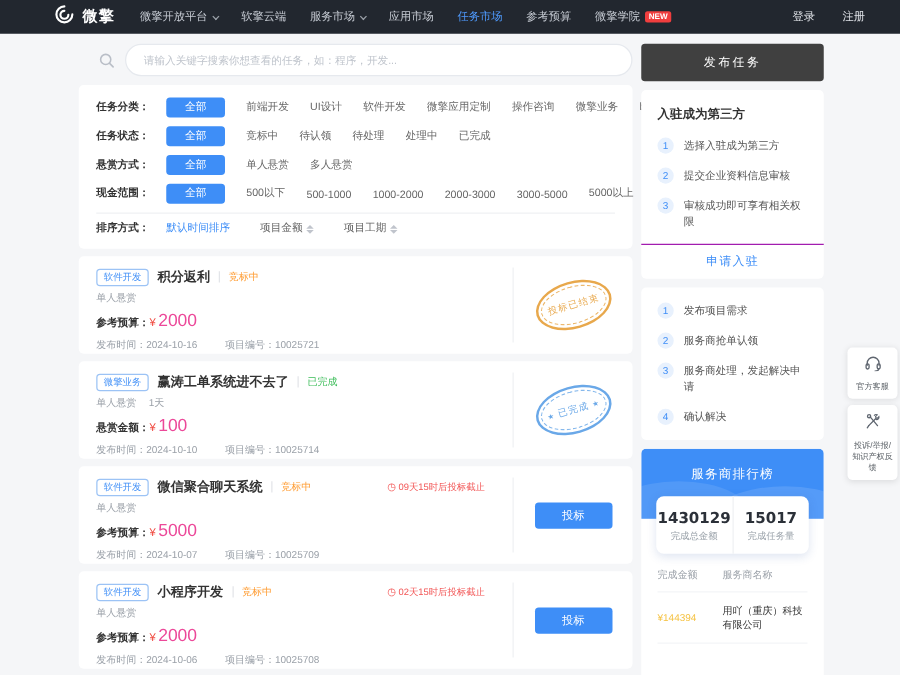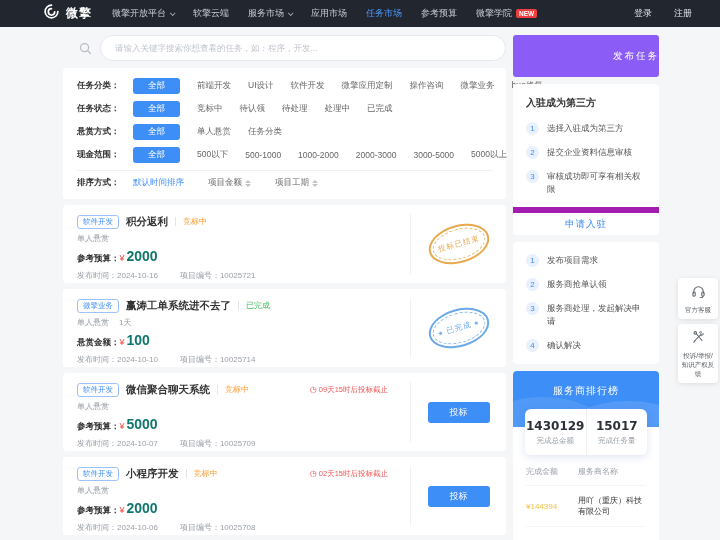--- a/index.html
+++ b/index.html
@@ -55,43 +55,43 @@
   .t-title { font-size:10.5px; font-weight:bold; color:#333; cursor:pointer; white-space:nowrap; }
   .t-sep { width:1px; height:9px; background:#e3e5e9; }
   .t-status { font-size:8px; }
   .st-bid { color:#ff9a2e; } .st-done { color:#3dbd5a; }
   .t-count { margin-left:auto; color:#f25555; font-size:7.5px; display:flex; align-items:center; gap:2px; white-space:nowrap; }
   .clock { font-size:8px; line-height:1; }
   .t-meta { margin-top:4px; font-size:8px; color:#9aa0a8; display:flex; gap:10px; }
   .t-price { margin-top:4px; display:flex; align-items:baseline; }
   .t-price-label { font-size:8.5px; color:#333; font-weight:bold; }
   .t-cur { color:#f0483e; font-size:9px; margin-right:2px; }
-  .t-amount { color:#0f766e; font-size:14px; font-weight:bold; }
+  .t-amount { color:#ec4899; font-size:14px; font-weight:normal; }
   .t-foot { margin-top:5px; font-size:8px; color:#9aa0a8; display:flex; gap:22px; }
   .t-copy { cursor:pointer;margin-top:26px; }
   .t-right { position:absolute; right:0; top:9px; bottom:9px; width:96px; border-left:1px solid #f0f1f3;
     display:flex; align-items:center; justify-content:center; }
   .stamp { width:62px; height:38px; border:2px solid; border-radius:50%; display:flex; align-items:center;
     justify-content:center; transform:rotate(-16deg); font-size:7.5px; position:relative; letter-spacing:1px; }
   .stamp:before { content:""; position:absolute; inset:2px; border:1px dashed; border-radius:50%; opacity:.8; }
   .stamp.orange { color:#e8a84c; border-color:#e8a84c; }
   .stamp.blue { color:#6aa8e8; border-color:#6aa8e8; }
   .stamp.blue .stx:before { content:"★ "; font-size:6px; } .stamp.blue .stx:after { content:" ★"; font-size:6px; }
   .bid-btn { width:62px; height:21px; background:#3e8ef7; color:#fff; font-size:9px; border:none; border-radius:3px; cursor:pointer; }
 
   
-  .publish-btn { width:146px; height:42px; background:#8b5cf6; color:#fff; border:none; border-radius:3px;
-    font-size:9.5px; cursor:pointer; letter-spacing:2px;text-align:right; }
+  .publish-btn { width:146px; height:30px; background:#404040; color:#fff; border:none; border-radius:3px;
+    font-size:9.5px; cursor:pointer; letter-spacing:2px; }
   .side-card { margin-top:7px; padding:12px 13px 0; }
   .side-title { font-size:10px; font-weight:bold; color:#333; margin-bottom:12px; }
   .step { display:flex; align-items:flex-start; gap:8px; margin-bottom:11px; }
   .step-num { width:13px; height:13px; border-radius:50%; background:#e8f1fd; color:#3e8ef7; font-size:8px;
     display:flex; align-items:center; justify-content:center; flex:none; }
   .step-text { font-size:8.5px; color:#555; line-height:13px; }
-  .apply-zone { border-top:6px solid #a21caf; height:28px; display:flex; align-items:center; justify-content:center; margin:2px -13px 0;text-align:right; }
+  .apply-zone { border-top:1px solid #a21caf; height:28px; display:flex; align-items:center; justify-content:center; margin:2px -13px 0;text-align:right; }
   .apply-link { color:#3e8ef7; font-size:9.5px; cursor:pointer; letter-spacing:1px; }
   .guide-card { padding-bottom:1px; }
 
   .rank-card { margin-top:7px; overflow:hidden; padding:0; height:222px; }
   .rank-head { height:56px; background:#3e8ef7; position:relative; overflow:hidden; }
   .rank-head:before { content:""; position:absolute; width:120px; height:60px; border-radius:50%;
     background:rgba(255,255,255,.10); left:-30px; top:26px; }
   .rank-head:after { content:""; position:absolute; width:130px; height:64px; border-radius:50%;
     background:rgba(255,255,255,.12); right:-34px; top:30px; }
   .rank-title { color:#fff; font-size:10px; text-align:center; padding-top:13px; position:relative; z-index:2; letter-spacing:1px; }
@@ -198,21 +198,21 @@
           <span class="f-opt">待处理</span>
           <span class="f-opt">处理中</span>
           <span class="f-opt">已完成</span>
         </span>
       </div>
       <div class="f-row">
         <span class="f-label">悬赏方式：</span>
         <span class="f-opts">
           <span class="f-opt on">全部</span>
           <span class="f-opt">单人悬赏</span>
-          <span class="f-opt">任务分类</span>
+          <span class="f-opt">多人悬赏</span>
         </span>
       </div>
       <div class="f-row">
         <span class="f-label">现金范围：</span>
         <span class="f-opts">
           <span class="f-opt on">全部</span>
           <span class="f-opt">500以下</span>
           <span class="f-opt">500-1000</span>
           <span class="f-opt">1000-2000</span>
           <span class="f-opt">2000-3000</span>

